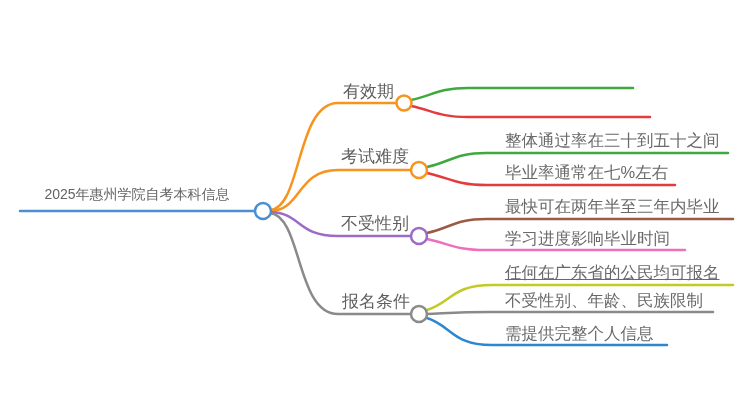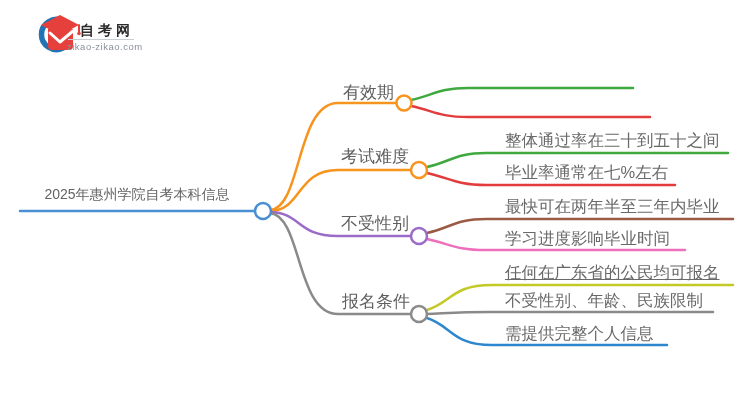--- a/index.html
+++ b/index.html
@@ -31,33 +31,20 @@
   .logo-domain{
     position:absolute;left:37px;top:33px;
     font-size:9.5px;color:#8a9099;letter-spacing:0.5px;
   }
 </style>
 </head>
 <body>
 
 <div class="stage">
 
-  <div class="logo">
-    <svg class="logo-icon" width="46" height="44" viewBox="0 0 46 44">
-      <path d="M 27 9 A 15 15 0 1 0 27 36" fill="none" stroke-width="5.5" stroke-linecap="round" stroke="#2173b4"></path>
-      <polygon points="24,3 43,13 24,23 5,13" fill="#e6403c"></polygon>
-      <path d="M 12 17 h 25 v 17 a 4 4 0 0 1 -4 4 h -17 a 4 4 0 0 1 -4 -4 z" fill="#e6403c"></path>
-      <polyline points="14,21 24,30 37,19" fill="none" stroke="#ffffff" stroke-width="3" stroke-linecap="round" stroke-linejoin="round"></polyline>
-      <line x1="43" y1="13" x2="43" y2="20" stroke-width="2" stroke-linecap="round" stroke="#e6403c"></line>
-      <circle cx="43" cy="21.5" r="1.8" fill="#e6403c"></circle>
-    </svg>
-    <div class="logo-title">自考网</div>
-    <div class="logo-divider"></div>
-    <div class="logo-domain">zikao-zikao.com</div>
-  </div>
 
   <svg class="lines" width="750" height="410" viewBox="0 0 750 410" fill="none" stroke-linecap="round" stroke-linejoin="round">
 
     <line x1="20" y1="211" x2="254" y2="211" stroke-width="2.5" stroke="#4a8fd4"></line>
 
     <path d="M 270 210 C 302 208, 296 103, 338 103 L 396 103" stroke-width="2.5" stroke="#f7941e"></path>
     <path d="M 411 100 C 432 96, 438 88, 468 88 L 633 88" stroke-width="2.5" stroke="#3fa83f"></path>
     <path d="M 411 106 C 432 110, 438 117, 468 117 L 650 117" stroke-width="2.5" stroke="#e23c3c"></path>
 
     <path d="M 270 211 C 302 211, 296 170, 338 170 L 411 170" stroke-width="2.5" stroke="#f7941e"></path>
@@ -75,21 +62,21 @@
 
     <circle cx="263" cy="211" r="8" fill="#ffffff" stroke-width="2.5" stroke="#4a8fd4"></circle>
     <circle cx="404" cy="103" r="7.5" fill="#ffffff" stroke-width="2.5" stroke="#f7941e"></circle>
     <circle cx="419" cy="170" r="8" fill="#ffffff" stroke-width="2.5" stroke="#f7941e"></circle>
     <circle cx="419" cy="236" r="8" fill="#ffffff" stroke-width="2.5" stroke="#9a6bc8"></circle>
     <circle cx="419" cy="314" r="8" fill="#ffffff" stroke-width="2.5" stroke="#8a8a8a"></circle>
   </svg>
 
   <div class="txt root-label" style="left:20px;top:186px;">2025年惠州学院自考本科信息</div>
 
-  <div class="txt branch-label" style="left:343px;top:83px;">有效期</div>
+  <div class="txt branch-label" style="left:343px;top:83px;font-family:Liberation Mono, monospace;">有效期</div>
   <div class="txt branch-label" style="left:341px;top:147px;">考试难度</div>
   <div class="txt branch-label" style="left:341px;top:214px;">不受性别</div>
   <div class="txt branch-label" style="left:342px;top:292px;">报名条件</div>
 
 
   <div class="txt sub-label" style="left:505px;top:131px;">整体通过率在三十到五十之间</div>
   <div class="txt sub-label" style="left:505px;top:163px;">毕业率通常在七%左右</div>
 
   <div class="txt sub-label" style="left:505px;top:197px;">最快可在两年半至三年内毕业</div>
   <div class="txt sub-label" style="left:505px;top:229px;">学习进度影响毕业时间</div>

